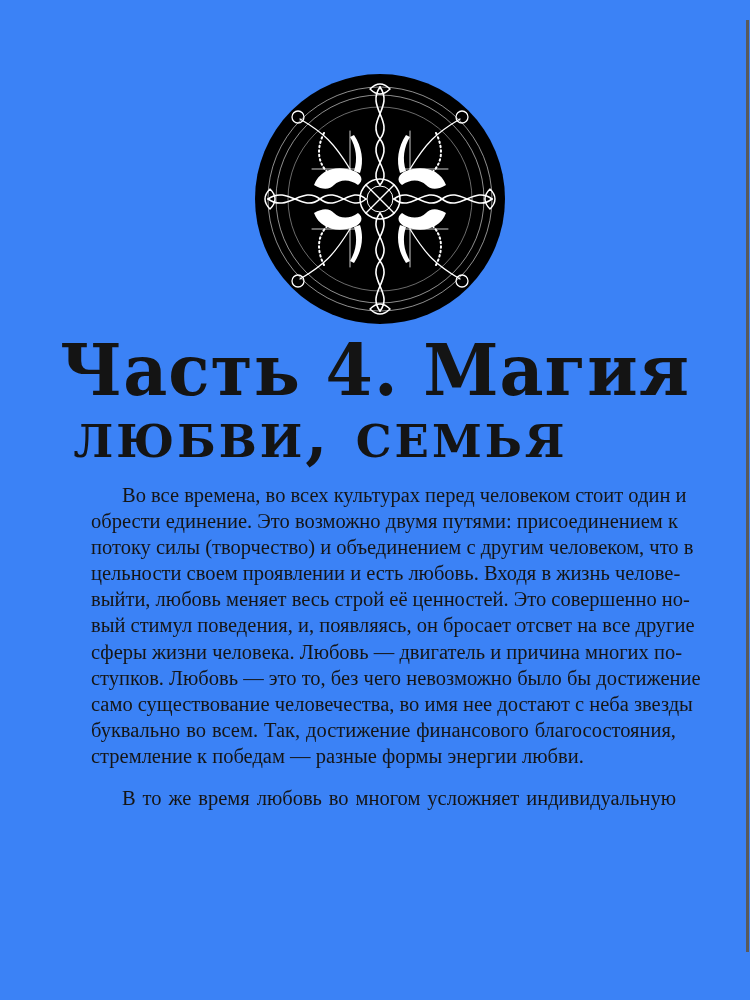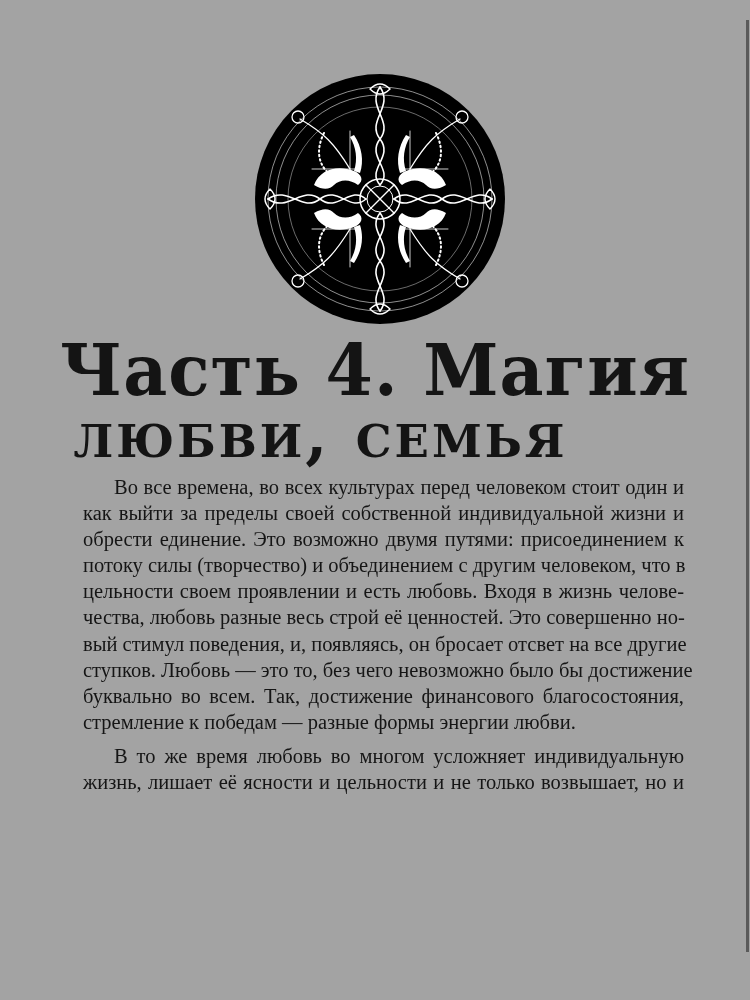--- a/index.html
+++ b/index.html
@@ -12,21 +12,21 @@
       height: 1000px;
       position: relative;
       overflow: hidden;
       font-family: "Liberation Serif", "DejaVu Serif", serif;
       color: #111111;
     }
     .page {
       position: absolute;
       left: 0; top: 0;
       width: 750px; height: 1000px;
-      background: #a3a3a3;
+      background: #3b82f6;
     }
     .right-rule {
       position: absolute;
       left: 746px;
       top: 20px;
       width: 3px;
       height: 932px;
       background: #5a5a5a;
     }
     .emblem {
@@ -72,21 +72,21 @@
       left: 75px;
       top: 466px;
       width: 617px;
       font-family: "Liberation Serif", "DejaVu Serif", serif;
       font-size: 20.5px;
       line-height: 26.1px;
       color: #151515;
       text-align: justify;
     }
     .body-text .para {
-      margin: 8px;
+      margin: 16px;
     }
     .body-text .line {
       display: block;
       text-align: justify;
       text-align-last: justify;
       white-space: nowrap;
       height: 26.1px;
     }
     .body-text .line.first {
       padding-left: 31px;
@@ -165,29 +165,29 @@
   </div>
 
   <h1 class="chapter-title">
     <span class="line1">Часть 4. Магия</span>
     <span class="line2">любви, семья</span>
   </h1>
 
   <div class="body-text">
     <div class="para">
       <span class="line first">Во все времена, во всех культурах перед человеком стоит один и</span>
-      <span class="line">как выйти за пределы своей собственной индивидуальной жизни и</span>
       <span class="line">обрести единение. Это возможно двумя путями: присоединением к</span>
       <span class="line">потоку силы (творчество) и объединением с другим человеком, что в</span>
       <span class="line">цельности своем проявлении и есть любовь. Входя в жизнь челове-</span>
-      <span class="line">чества, любовь разные весь строй её ценностей. Это совершенно но-</span>
+      <span class="line">выйти, любовь меняет весь строй её ценностей. Это совершенно но-</span>
       <span class="line">вый стимул поведения, и, появляясь, он бросает отсвет на все другие</span>
+      <span class="line">сферы жизни человека. Любовь — двигатель и причина многих по-</span>
       <span class="line">ступков. Любовь — это то, без чего невозможно было бы достижение</span>
+      <span class="line">само существование человечества, во имя нее достают с неба звезды</span>
       <span class="line">буквально во всем. Так, достижение финансового благосостояния,</span>
       <span class="line last">стремление к победам — разные формы энергии любви.</span>
     </div>
     <div class="para">
       <span class="line first">В то же время любовь во многом усложняет индивидуальную</span>
-      <span class="line">жизнь, лишает её ясности и цельности и не только возвышает, но и</span>
     </div>
   </div>
 
 </div>
 
 </body></html>

